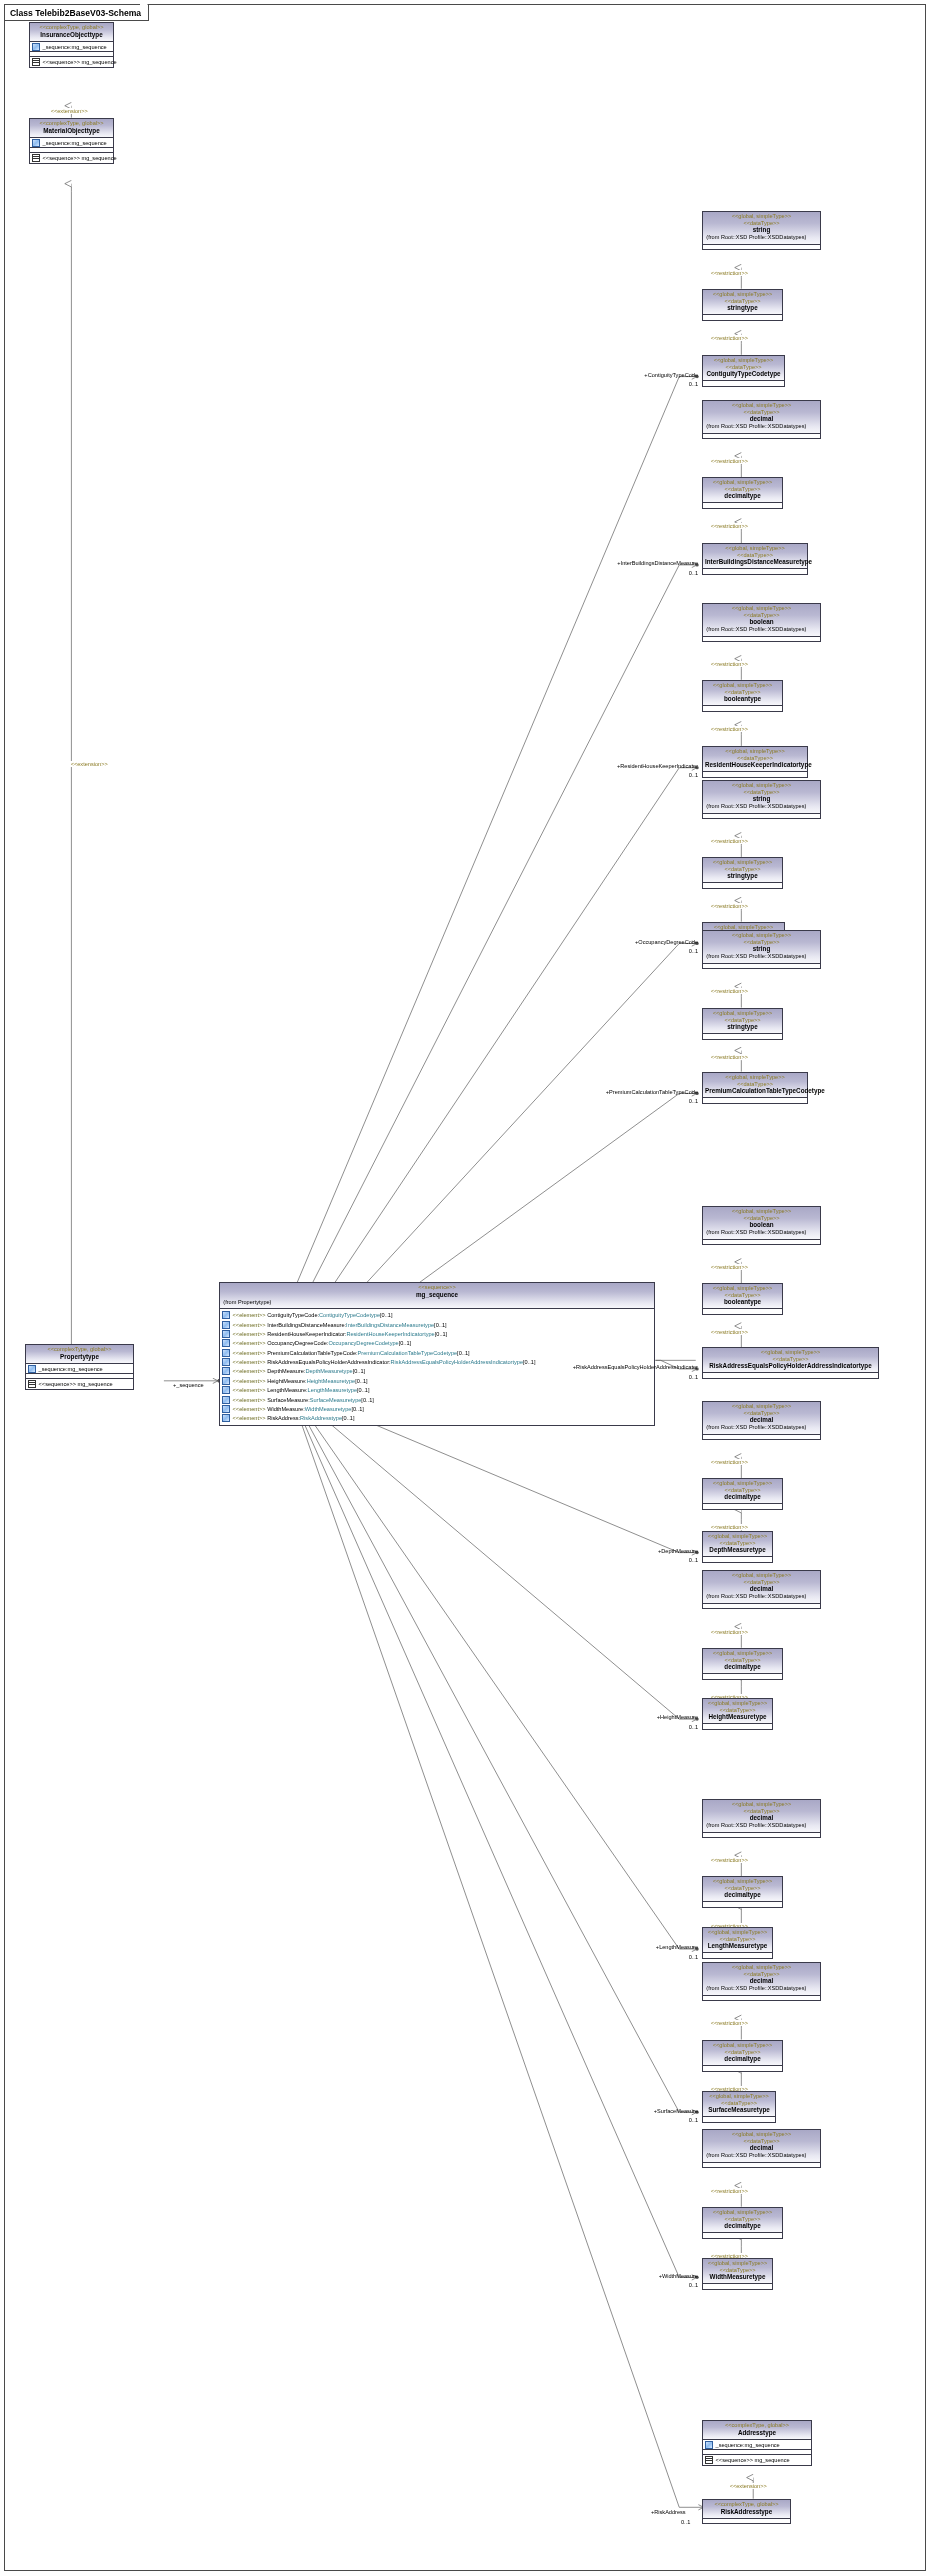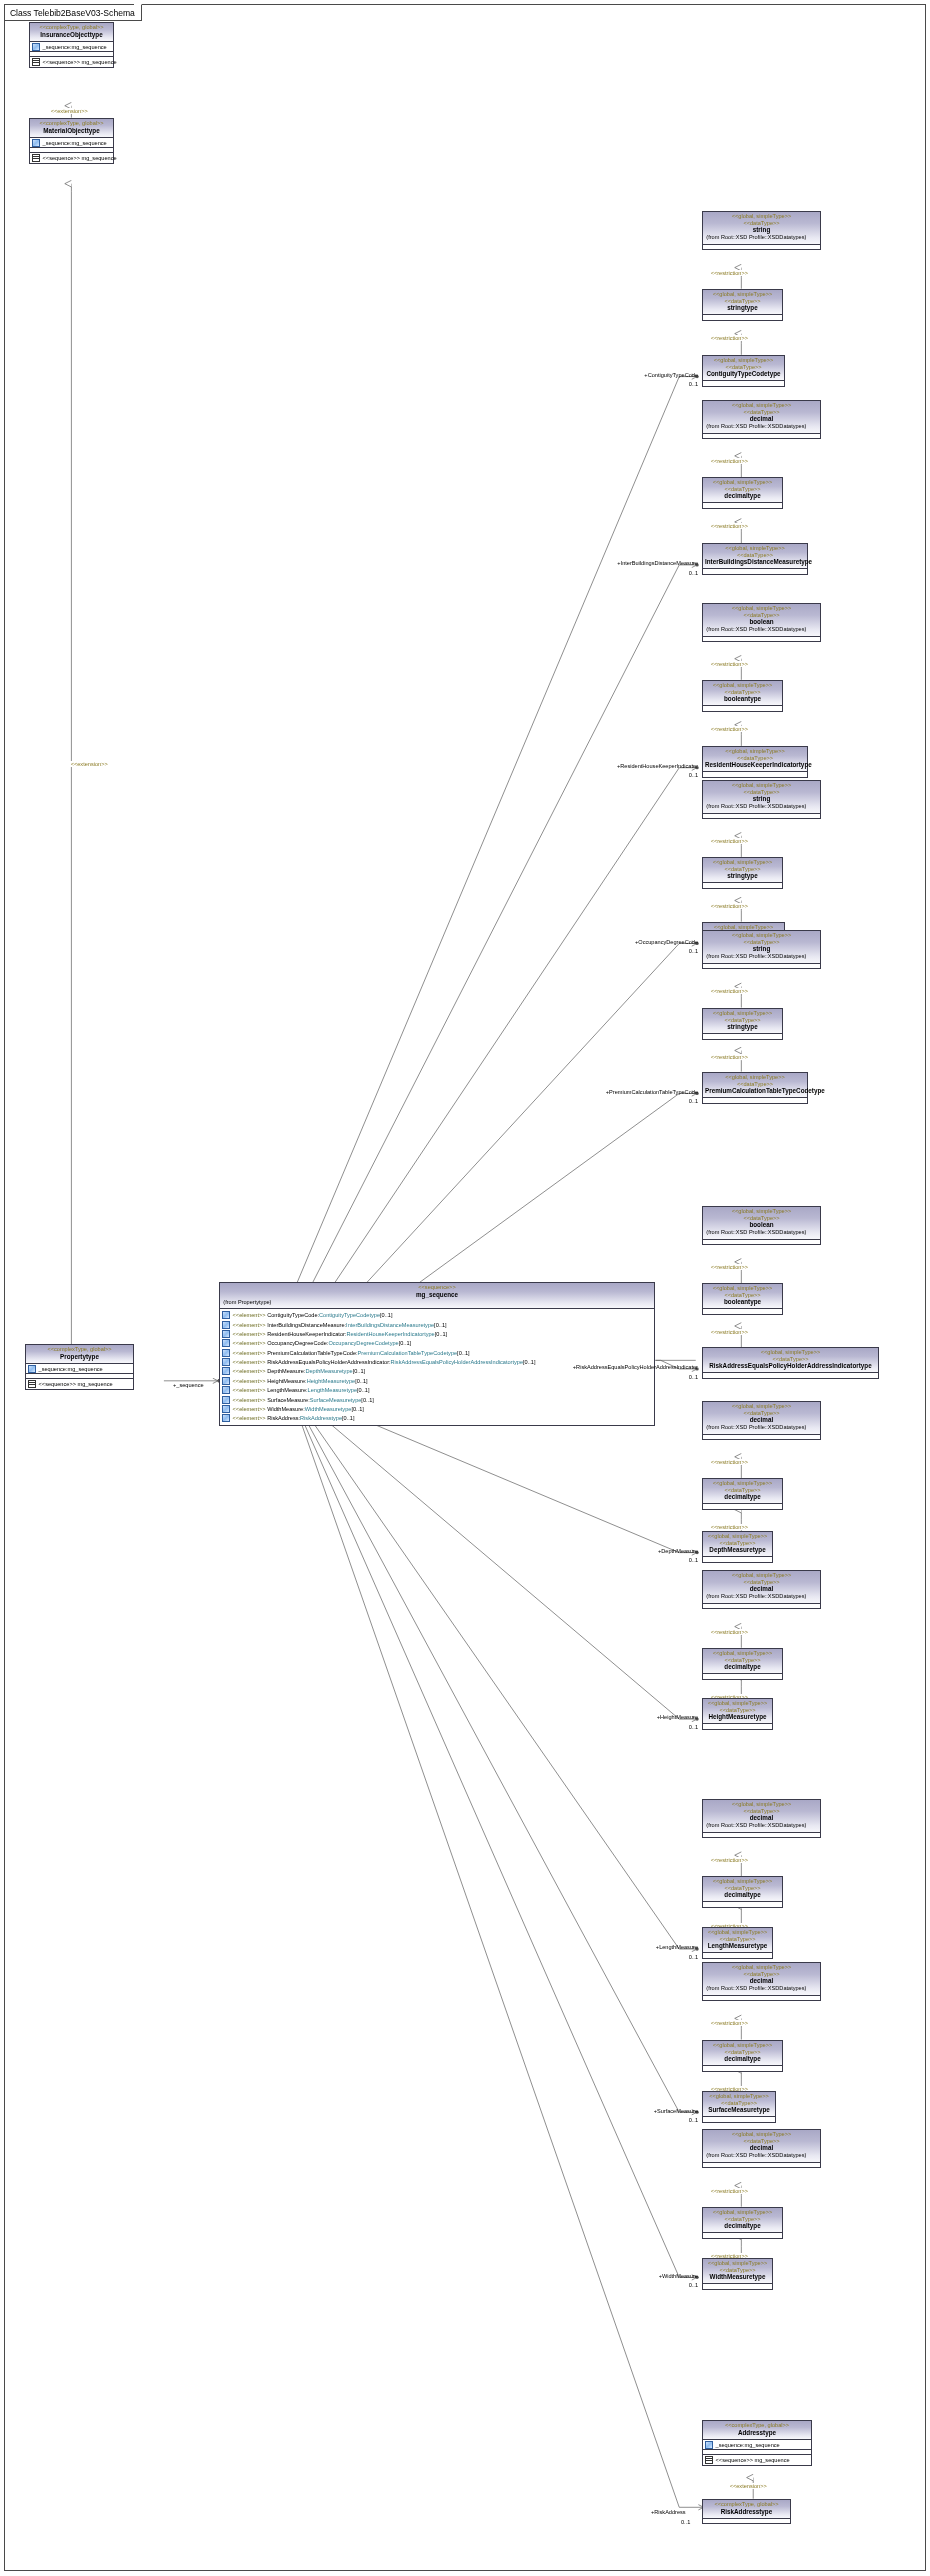--- a/index.html
+++ b/index.html
@@ -3,21 +3,21 @@
 <meta charset="utf-8">
 <style>
   html,body{margin:0;padding:0;background:#ffffff;}
   body{font-family:"Liberation Sans",sans-serif;}
   #canvas{position:relative;width:931px;height:2576px;background:#fff;overflow:hidden;}
 
   
   .frame{position:absolute;left:4px;top:4px;width:922px;height:2567px;border:0.7px solid #4a4a4a;box-sizing:border-box;}
   .frame-tab{position:absolute;left:4.6px;top:4.6px;height:16px;padding:0 6.6px 0 5.3px;
     border:0.7px solid #4a4a4a;border-left:none;border-top:none;background:#fff;
-    font-size:8.6px;font-weight:normal;color:#000;line-height:16px;white-space:nowrap;box-sizing:border-box;}
+    font-size:8.6px;font-weight:bold;color:#000;line-height:16px;white-space:nowrap;box-sizing:border-box;}
   .frame-tab:after{content:"";position:absolute;right:-0.7px;top:-0.7px;width:0;height:0;
     border-left:8px solid #fff;border-bottom:8px solid transparent;}
 
   
   .cls{position:absolute;border:0.7px solid #3a3a4a;box-sizing:border-box;background:#fff;}
   .hdr{background:linear-gradient(to bottom,#a9a8c6 0%,#b9b8d2 35%,#e8e8f2 80%,#f7f7fb 100%);
        border-bottom:0.7px solid #3a3a4a;padding:1.3px 2px 2px 2px;text-align:center;}
   .st{display:block;font-size:5.6px;color:#8a7a22;line-height:6.6px;white-space:nowrap;}
   .nm{display:block;font-size:6.3px;font-weight:bold;color:#000;line-height:8px;white-space:nowrap;}
   .frm{display:block;font-size:5.6px;color:#000;line-height:7.3px;text-align:left;padding-left:1.3px;white-space:nowrap;}

